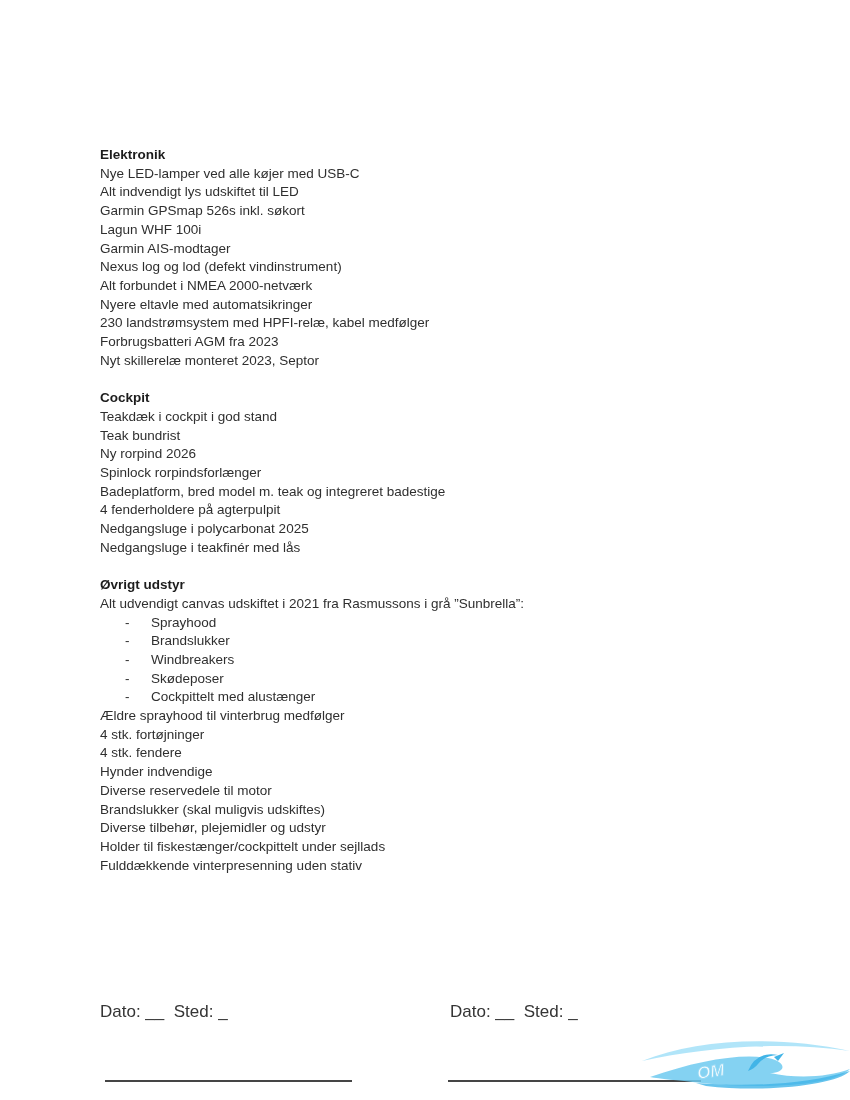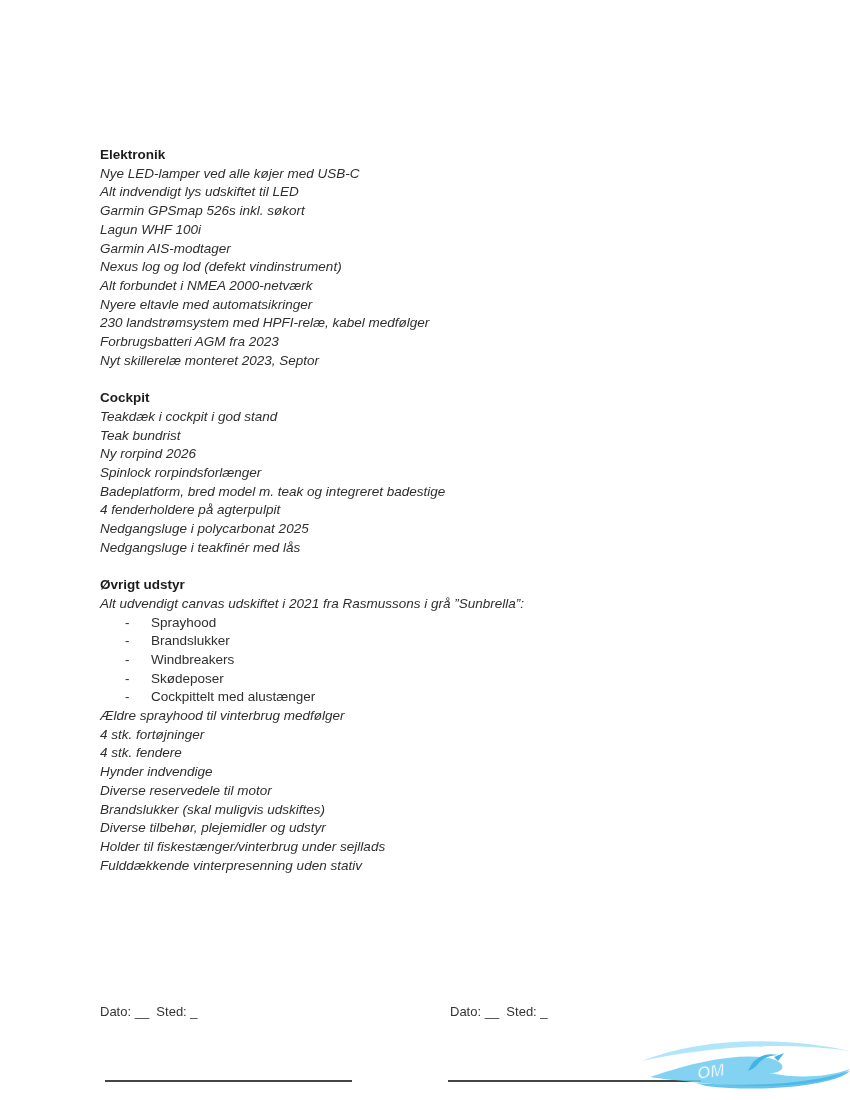--- a/index.html
+++ b/index.html
@@ -10,25 +10,25 @@
   }
   .page{position:absolute;inset:0;background:#ffffff;overflow:hidden;border-radius:7px;}
   .content{
     position:absolute;left:100px;top:146px;width:665px;
     font-size:13.5px;line-height:18.7px;color:#2f2f2f;
   }
   section{margin:0 0 18.7px 0;padding:0;}
   .h{
     font-weight:bold;font-size:13.5px;line-height:18.7px;margin:0;padding:0;color:#1c1c1c;
   }
-  .ln{white-space:pre-wrap;font-style:italic;}
+  .ln{white-space:pre-wrap;}
   .bullet-row{display:flex;padding-left:25px;}
   .bullet-marker{width:26px;flex:0 0 26px;}
   .dato{
-    position:absolute;top:1003px;font-size:13px;line-height:18px;
+    position:absolute;top:1003px;font-size:17px;line-height:18px;
     color:#343434;white-space:pre;
   }
   .dato-left{left:100px;}
   .dato-right{left:450px;}
   .sigline{position:absolute;top:1080px;height:1.5px;background:#454545;}
   .sig-left{left:105px;width:247px;}
   .sig-right{left:448px;width:253px;}
   .watermark{position:absolute;right:0;bottom:3px;width:214px;height:62px;}
   .watermark svg{display:block;width:100%;height:100%;}
 </style>
@@ -89,21 +89,21 @@
         <span class="bullet-marker">-</span>
         <span>Cockpittelt med alustænger</span>
       </div>
       <div class="ln">Ældre sprayhood til vinterbrug medfølger</div>
       <div class="ln">4 stk. fortøjninger</div>
       <div class="ln">4 stk. fendere</div>
       <div class="ln">Hynder indvendige</div>
       <div class="ln">Diverse reservedele til motor</div>
       <div class="ln">Brandslukker (skal muligvis udskiftes)</div>
       <div class="ln">Diverse tilbehør, plejemidler og udstyr</div>
-      <div class="ln">Holder til fiskestænger/vinterbrug under sejllads</div>
+      <div class="ln">Holder til fiskestænger/cockpittelt under sejllads</div>
       <div class="ln">Fulddækkende vinterpresenning uden stativ</div>
     </section>
 
   </div>
 
   <div class="dato dato-left">Dato: __  Sted: _</div>
   <div class="dato dato-right">Dato: __  Sted: _</div>
 
   <div class="sigline sig-left"></div>
   <div class="sigline sig-right"></div>

